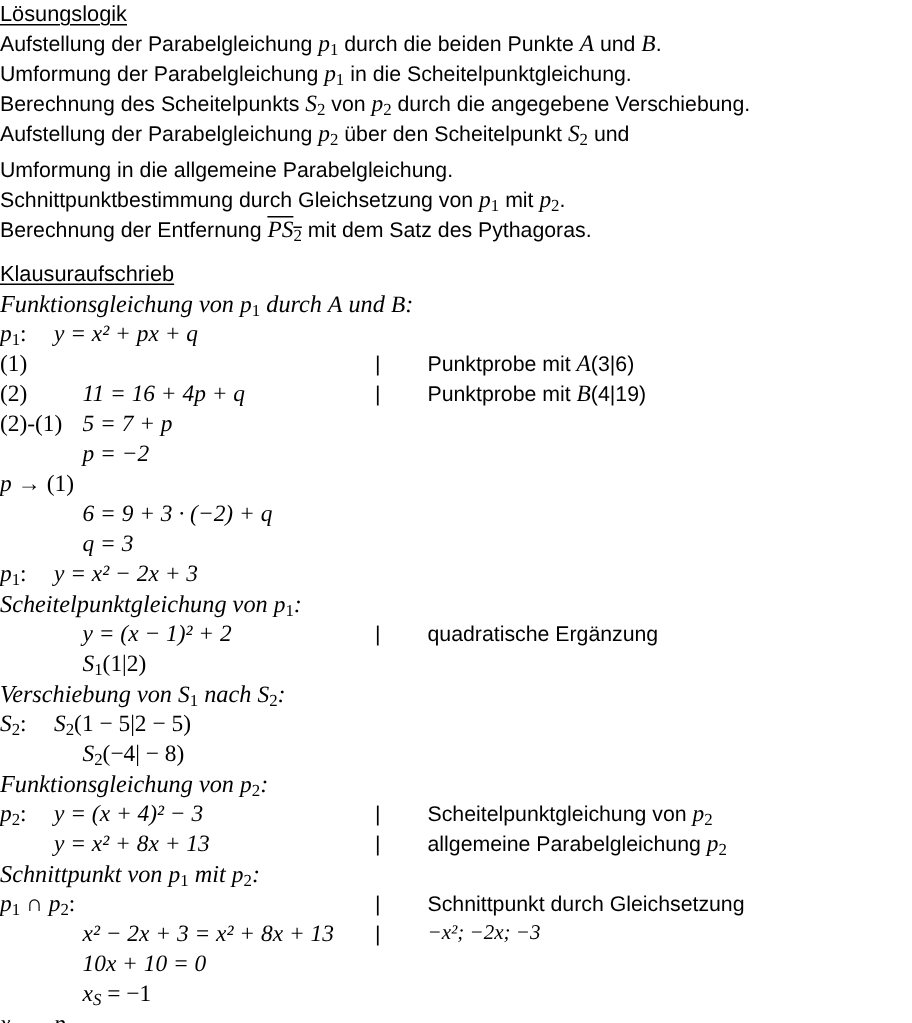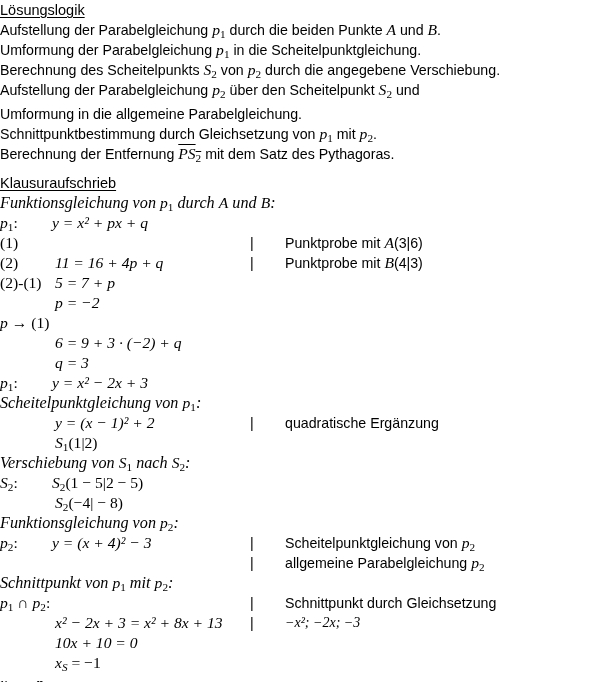--- a/index.html
+++ b/index.html
@@ -77,21 +77,21 @@
     line-height: 20px;
     white-space: nowrap;
   }
   .c-label {
     position: absolute;
     left: 0px;
     top: 0;
   }
   .c-eq {
     position: absolute;
-    left: 52px;
+    left: 36px;
     top: 0;
   }
   .c-eq.ind {
     left: 55px;
   }
   .c-bar {
     position: absolute;
     left: 250px;
     top: 0;
     font-family: "Liberation Sans", sans-serif;
@@ -145,21 +145,21 @@
   <div class="row math">
     <span class="c-label mo">(1)</span>
     <span class="c-bar">|</span>
     <span class="c-note note-sans"><span>Punktprobe mit </span><span class="math mi">A</span><span>(3|6)</span></span>
   </div>
 
   <div class="row math">
     <span class="c-label mo">(2)</span>
     <span class="c-eq ind mi">11 = 16 + 4p + q</span>
     <span class="c-bar">|</span>
-    <span class="c-note note-sans"><span>Punktprobe mit </span><span class="math mi">B</span><span>(4|3)</span></span>
+    <span class="c-note note-sans"><span>Punktprobe mit </span><span class="math mi">B</span><span>(4|19)</span></span>
   </div>
 
   <div class="row math">
     <span class="c-label mo">(2)-(1)</span>
     <span class="c-eq ind mi">5 = 7 + p</span>
   </div>
 
   <div class="row math">
     <span class="c-eq ind mi">p = −2</span>
   </div>
@@ -207,20 +207,21 @@
   <div class="line caption"><span>Funktionsgleichung von </span><span class="math"><span class="mi">p</span><sub class="up">2</sub></span><span>:</span></div>
 
   <div class="row math">
     <span class="c-label"><span class="mi">p</span><sub class="up">2</sub><span class="mo">:</span></span>
     <span class="c-eq mi">y = (x + 4)² − 3</span>
     <span class="c-bar">|</span>
     <span class="c-note note-sans"><span>Scheitelpunktgleichung von </span><span class="math"><span class="mi">p</span><sub class="up">2</sub></span></span>
   </div>
 
   <div class="row math">
+    <span class="c-eq mi">y = x² + 8x + 13</span>
     <span class="c-bar">|</span>
     <span class="c-note note-sans"><span>allgemeine Parabelgleichung </span><span class="math"><span class="mi">p</span><sub class="up">2</sub></span></span>
   </div>
 
   <div class="line caption"><span>Schnittpunkt von </span><span class="math"><span class="mi">p</span><sub class="up">1</sub></span><span> mit </span><span class="math"><span class="mi">p</span><sub class="up">2</sub></span><span>:</span></div>
 
   <div class="row math">
     <span class="c-label"><span class="mi">p</span><sub class="up">1</sub><span class="mo"> ∩ </span><span class="mi">p</span><sub class="up">2</sub><span class="mo">:</span></span>
     <span class="c-bar">|</span>
     <span class="c-note note-sans">Schnittpunkt durch Gleichsetzung</span>

